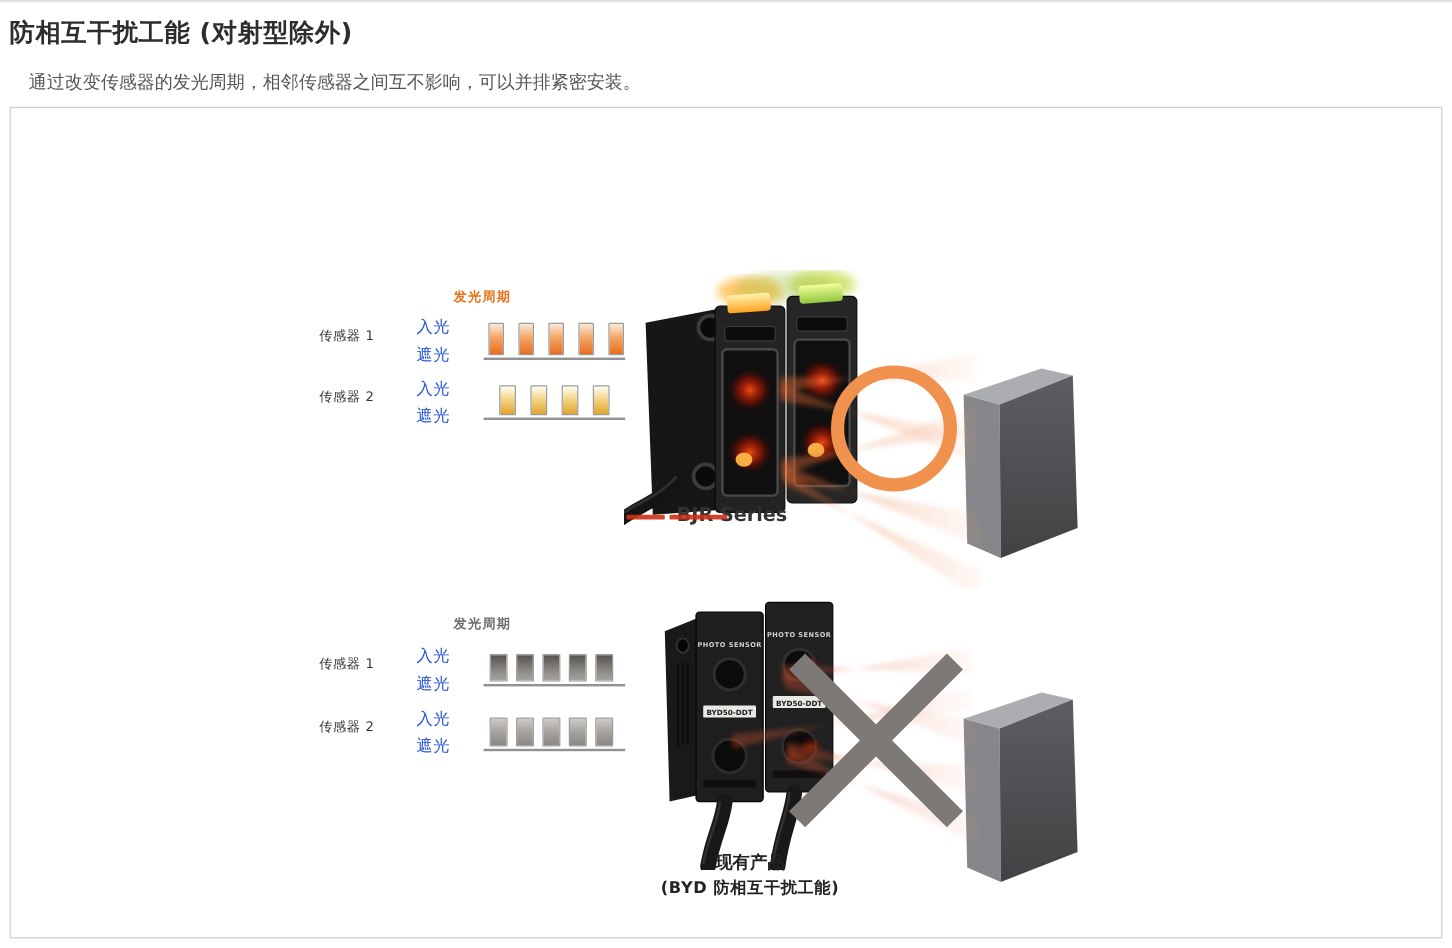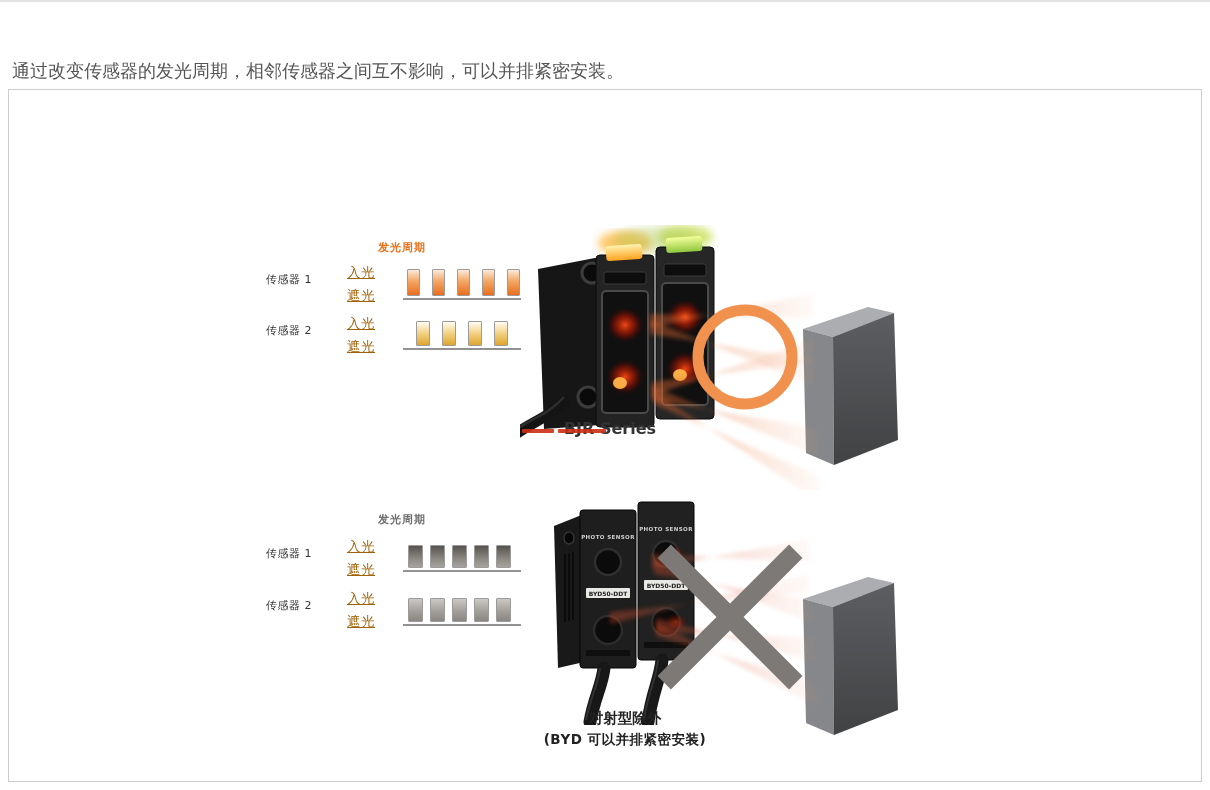--- a/index.html
+++ b/index.html
@@ -3,29 +3,29 @@
 <meta charset="utf-8">
 <style>
   html,body{margin:0;padding:0;background:#fff;}
   .wrap{
     position:relative;width:1210px;height:790px;background:#fff;overflow:hidden;
     font-family:"DejaVu Sans","Liberation Sans",sans-serif;color:#333;
   }
   .abs{position:absolute;}
   .top-rule{left:0;top:0;width:1210px;height:2px;background:#e3e3e3;}
   .page-title{left:8px;top:13px;font-size:21px;font-weight:700;color:#2d2d2d;letter-spacing:.5px;}
-  .page-desc{left:12px;top:59px;font-size:18px;color:#555;}
+  .page-desc{left:24px;top:59px;font-size:15px;color:#555;}
   .panel{left:8px;top:89px;width:1192px;height:691px;border:1px solid #ccc;background:#fff;}
 
   
   .cycle-label{font-size:11px;font-weight:700;letter-spacing:1px;}
   .cycle-label.ok{color:#e8731c;}
   .cycle-label.ng{color:#6f6f6f;font-weight:600;}
   .row-label{font-size:11px;color:#333;letter-spacing:.5px;}
-  .io-label{font-size:13.5px;color:#a16207;letter-spacing:.5px;text-decoration:underline;}
+  .io-label{font-size:13.5px;color:#1d4ed8;letter-spacing:.5px;}
 
   
   .wave{position:absolute;border-bottom:2px solid #929292;}
   .bar{position:absolute;bottom:2px;border:1px solid #9b9b9b;border-radius:1px;box-sizing:border-box;}
   .bar.orange{background:linear-gradient(180deg,#fbeadb 0%,#f3a665 45%,#e86e1e 100%);}
   .bar.yellow{background:linear-gradient(180deg,#fffdf3 0%,#f2cf7d 52%,#dfa52e 100%);}
   .bar.gdark{background:linear-gradient(180deg,#57534e 0%,#8b8781 60%,#a6a29d 100%);}
   .bar.glight{background:linear-gradient(180deg,#cdc9c5 0%,#a6a29e 50%,#8a8682 100%);}
 
   
@@ -77,20 +77,21 @@
         <feGaussianBlur stdDeviation="2"></feGaussianBlur>
       </filter>
     <filter id="blur4">
         <feGaussianBlur stdDeviation="4"></feGaussianBlur>
       </filter>
   </defs>
 </svg>
 
 <div class="wrap">
   <div class="abs top-rule"></div>
+  <div class="abs page-title">防相互干扰工能 (对射型除外)</div>
   <div class="abs page-desc">通过改变传感器的发光周期，相邻传感器之间互不影响，可以并排紧密安装。</div>
 
   <div class="abs panel"></div>
 
   <div class="abs cycle-label ok" style="left:378px;top:240px;">发光周期</div>
 
   <div class="abs row-label" style="left:266px;top:272px;">传感器 1</div>
   <div class="abs io-label" style="left:347px;top:264px;">入光</div>
   <div class="abs io-label" style="left:347px;top:287px;">遮光</div>
   <div class="wave" style="left:403px;top:268px;width:118px;height:30px;">
@@ -245,16 +246,16 @@
   </svg>
 
   <svg class="abs" style="left:637px;top:524px;" width="186" height="186" viewBox="0 0 186 186">
     <g transform="translate(93,93)">
       <rect x="-93" y="-9.5" width="186" height="19" fill="#7c7977" transform="rotate(45)"></rect>
       <rect x="-93" y="-9.5" width="186" height="19" fill="#7c7977" transform="rotate(-45)"></rect>
     </g>
   </svg>
 
   <div class="abs caption-ng">
-    <div class="l1">对射型除外</div>
-    <div class="l2">(BYD 可以并排紧密安装)</div>
+    <div class="l1">现有产品</div>
+    <div class="l2">(BYD 防相互干扰工能)</div>
   </div>
 </div>
 
 </body></html>

